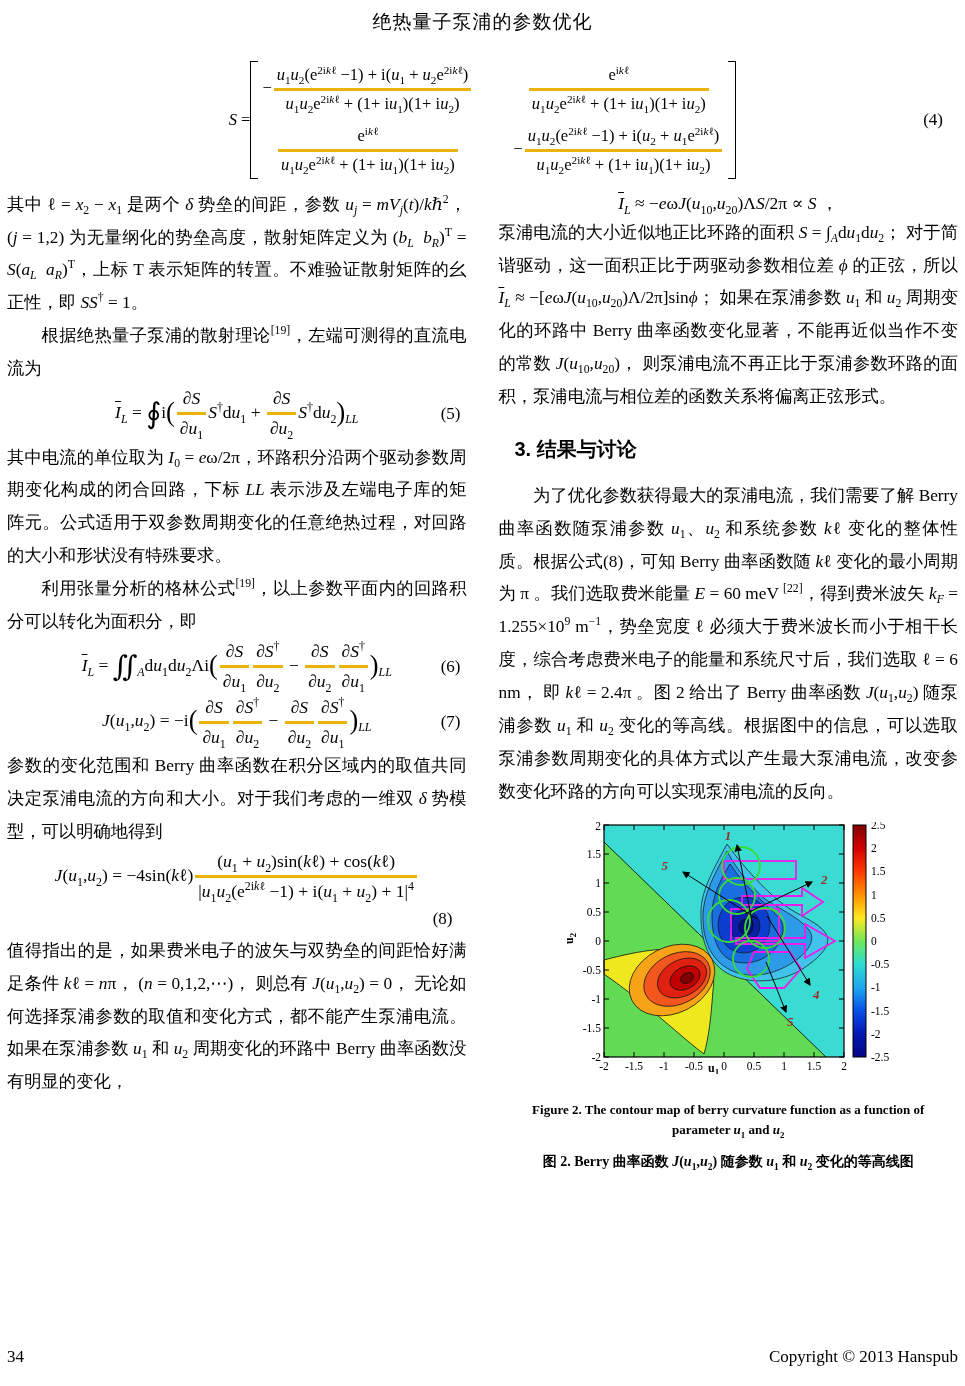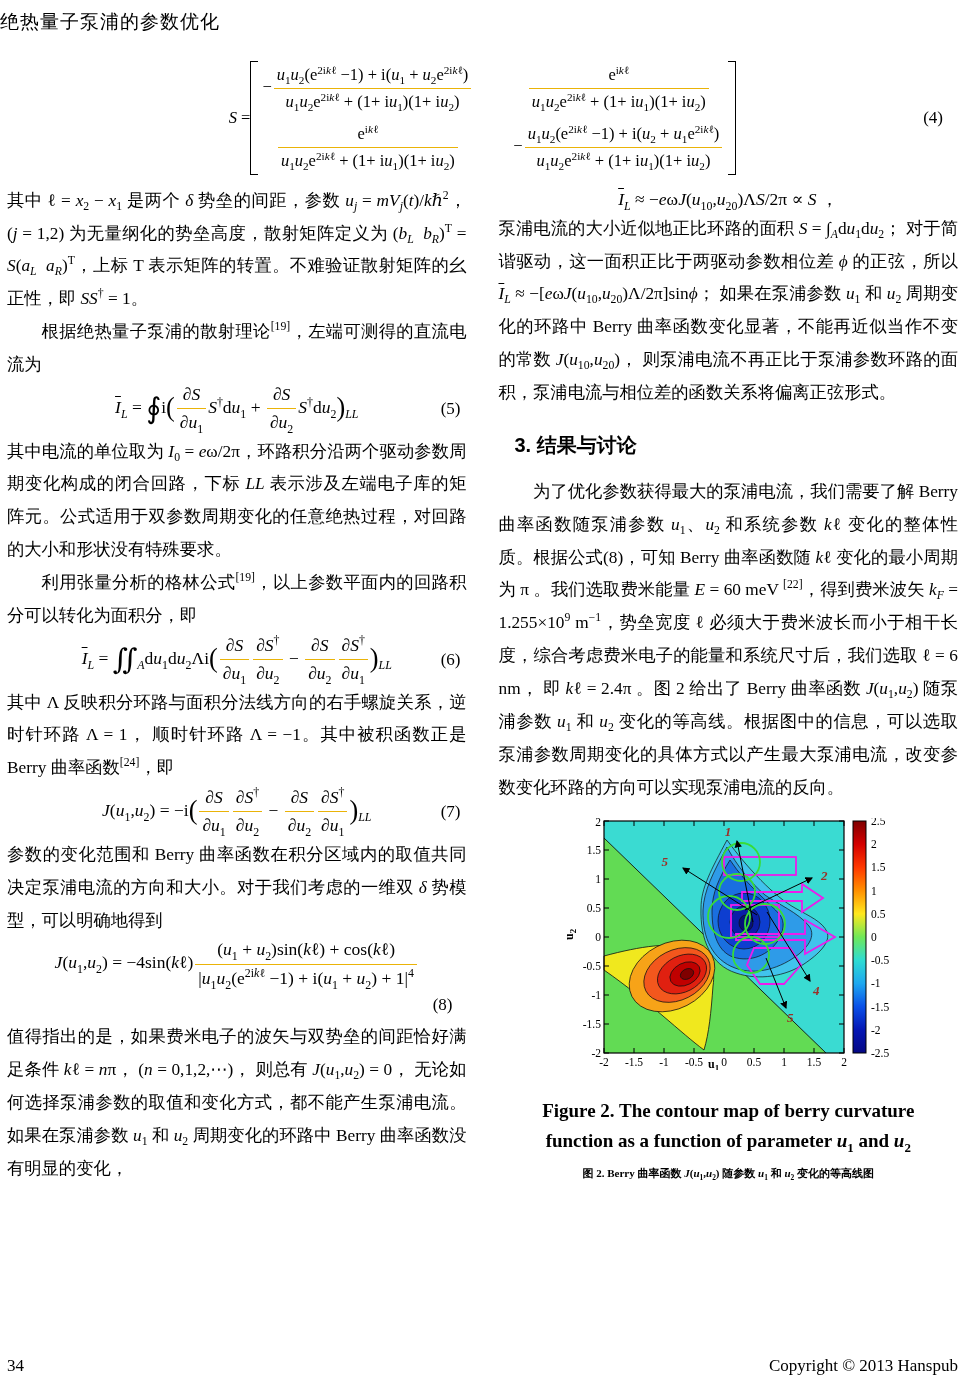--- a/index.html
+++ b/index.html
@@ -1,45 +1,45 @@
 <!DOCTYPE html>
 <html><head>
 <meta charset="utf-8">
 <style>
   html,body{margin:0;padding:0;background:#ffffff;width:965px;height:1386px;overflow:hidden;}
   body{position:relative;font-family:"Liberation Serif","DejaVu Serif",serif;color:#000;}
-  .hdr{ text-align:left; font-size:19px; padding-top:9px; letter-spacing:1px;}
+  .hdr{ text-align:center; font-size:19px; padding-top:9px; letter-spacing:1px;}
   
   .eq4wrap{position:relative;margin:26px 0 10px 0;}
   .eq4row{display:flex;justify-content:center;align-items:center;font-size:16.5px;}
   .mat{display:grid;grid-template-columns:auto auto;column-gap:40px;row-gap:8px;justify-items:center;align-items:center;padding:2px 4px;}
   .brk{align-self:stretch;width:7px;}
   .brk.l{border-left:1.6px solid #000;border-top:1.6px solid #000;border-bottom:1.6px solid #000;}
   .brk.r{border-right:1.6px solid #000;border-top:1.6px solid #000;border-bottom:1.6px solid #000;}
   .eqnum{position:absolute;right:22px;top:50%;transform:translateY(-50%);font-size:17px;}
   
   .cols{display:flex;gap:32px;padding:0 7px;margin-top:8px;}
   .col{width:462px;font-size:17.3px;line-height:1.9;text-align:justify;}
   .col p{margin:0;}
   .ind{text-indent:2em;}
   .disp{position:relative;text-align:center;font-size:17.5px;margin:0 0;line-height:1.6;}
   .disp .eqnum{right:6px;}
   .eq8num{text-align:right;padding-right:14px;font-size:17px;margin-top:-2px;}
   .sec{font-family:"Liberation Sans","DejaVu Sans",sans-serif;font-weight:bold;font-size:20px;margin:16px 0 12px 16px;text-align:left;}
   sub,sup{font-size:68%;line-height:0;}
   .frac{display:inline-block;vertical-align:middle;text-align:center;margin:0 2px;line-height:1.45;}
-  .frac .fn{display:block;border-bottom:1px solid #eab308;padding:0 3px 1px 3px;}
+  .frac .fn{display:block;border-bottom:3px solid #eab308;padding:0 3px 1px 3px;}
   .frac .fd{display:block;padding:1px 3px 0 3px;}
   .bp{font-size:150%;vertical-align:-6%;}
   .bigop{font-size:165%;vertical-align:-10%;}
   .ol{text-decoration:overline;}
   .figwrap{margin:14px 0 0 62px;}
-  .capen{font-weight:bold;font-size:19px;text-align:center;line-height:1.55;margin:14px 10px 0 10px;}
-  .capzh{font-weight:bold;font-size:11px;text-align:center;margin-top:8px;}
-  .foot{position:absolute;left:7px;right:7px;bottom:10px;display:flex;justify-content:space-between;font-size:17px;}
+  .capen{font-weight:bold;font-size:13px;text-align:center;line-height:1.55;margin:14px 10px 0 10px;}
+  .capzh{font-weight:bold;font-size:14px;text-align:center;margin-top:8px;}
+  .foot{position:absolute;left:7px;right:7px;bottom:19px;display:flex;justify-content:space-between;font-size:17px;}
   svg text{font-family:"Liberation Serif","DejaVu Serif",serif;}
 </style>
 </head>
 <body>
 
 <div class="hdr">绝热量子泵浦的参数优化</div>
 
 <div class="eq4wrap">
   <div class="eq4row">
     <span><i>S</i> =</span>
@@ -62,21 +62,20 @@
     <div class="disp">
       <span><span class="ol"><i>I</i></span><sub><i>L</i></sub> = <span class="bigop">∮</span>i<span class="bp">(</span><span class="frac"><span class="fn">∂<i>S</i></span><span class="fd">∂<i>u</i><sub>1</sub></span></span><i>S</i><sup>†</sup>d<i>u</i><sub>1</sub> + <span class="frac"><span class="fn">∂<i>S</i></span><span class="fd">∂<i>u</i><sub>2</sub></span></span><i>S</i><sup>†</sup>d<i>u</i><sub>2</sub><span class="bp">)</span><sub><i>LL</i></sub></span>
       <span class="eqnum">(5)</span>
     </div>
     <p>其中电流的单位取为 <i>I</i><sub>0</sub> = <i>e</i>ω/2π，环路积分沿两个驱动参数周期变化构成的闭合回路，下标 <i>LL</i> 表示涉及左端电子库的矩阵元。公式适用于双参数周期变化的任意绝热过程，对回路的大小和形状没有特殊要求。</p>
     <p class="ind">利用张量分析的格林公式<sup>[19]</sup>，以上参数平面内的回路积分可以转化为面积分，即</p>
     <div class="disp">
       <span><span class="ol"><i>I</i></span><sub><i>L</i></sub> = <span class="bigop">∬</span><sub><i>A</i></sub>d<i>u</i><sub>1</sub>d<i>u</i><sub>2</sub>Λi<span class="bp">(</span><span class="frac"><span class="fn">∂<i>S</i></span><span class="fd">∂<i>u</i><sub>1</sub></span></span><span class="frac"><span class="fn">∂<i>S</i><sup>†</sup></span><span class="fd">∂<i>u</i><sub>2</sub></span></span> − <span class="frac"><span class="fn">∂<i>S</i></span><span class="fd">∂<i>u</i><sub>2</sub></span></span><span class="frac"><span class="fn">∂<i>S</i><sup>†</sup></span><span class="fd">∂<i>u</i><sub>1</sub></span></span><span class="bp">)</span><sub><i>LL</i></sub></span>
       <span class="eqnum">(6)</span>
     </div>
-    <p>其中 Λ 反映积分环路与面积分法线方向的右手螺旋关系，逆时针环路 Λ = 1， 顺时针环路 Λ = −1。其中被积函数正是 Berry 曲率函数<sup>[24]</sup>，即</p>
     <div class="disp">
       <span><i>J</i>(<i>u</i><sub>1</sub>,<i>u</i><sub>2</sub>) = −i<span class="bp">(</span><span class="frac"><span class="fn">∂<i>S</i></span><span class="fd">∂<i>u</i><sub>1</sub></span></span><span class="frac"><span class="fn">∂<i>S</i><sup>†</sup></span><span class="fd">∂<i>u</i><sub>2</sub></span></span> − <span class="frac"><span class="fn">∂<i>S</i></span><span class="fd">∂<i>u</i><sub>2</sub></span></span><span class="frac"><span class="fn">∂<i>S</i><sup>†</sup></span><span class="fd">∂<i>u</i><sub>1</sub></span></span><span class="bp">)</span><sub><i>LL</i></sub></span>
       <span class="eqnum">(7)</span>
     </div>
     <p>参数的变化范围和 Berry 曲率函数在积分区域内的取值共同决定泵浦电流的方向和大小。对于我们考虑的一维双 <i>δ</i> 势模型，可以明确地得到</p>
     <div class="disp">
       <span><i>J</i>(<i>u</i><sub>1</sub>,<i>u</i><sub>2</sub>) = −4sin(<i>k</i>ℓ)<span class="frac"><span class="fn">(<i>u</i><sub>1</sub> + <i>u</i><sub>2</sub>)sin(<i>k</i>ℓ) + cos(<i>k</i>ℓ)</span><span class="fd">|<i>u</i><sub>1</sub><i>u</i><sub>2</sub>(e<sup>2i<i>k</i>ℓ</sup> −1) + i(<i>u</i><sub>1</sub> + <i>u</i><sub>2</sub>) + 1|<sup>4</sup></span></span></span>
     </div>
     <div class="eq8num">(8)</div>
     <p>值得指出的是，如果费米电子的波矢与双势垒的间距恰好满足条件 <i>k</i>ℓ = <i>n</i>π， (<i>n</i> = 0,1,2,⋯)， 则总有 <i>J</i>(<i>u</i><sub>1</sub>,<i>u</i><sub>2</sub>) = 0， 无论如何选择泵浦参数的取值和变化方式，都不能产生泵浦电流。如果在泵浦参数 <i>u</i><sub>1</sub> 和 <i>u</i><sub>2</sub> 周期变化的环路中 Berry 曲率函数没有明显的变化，</p>

